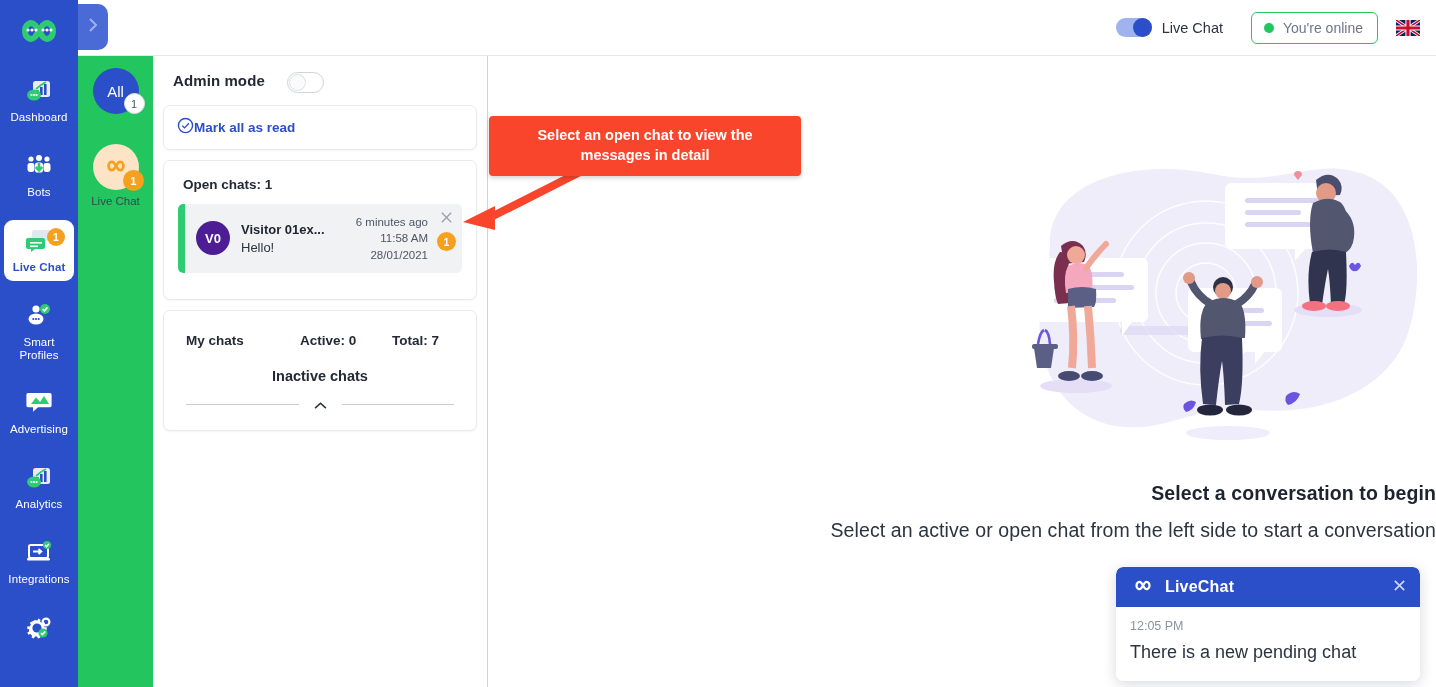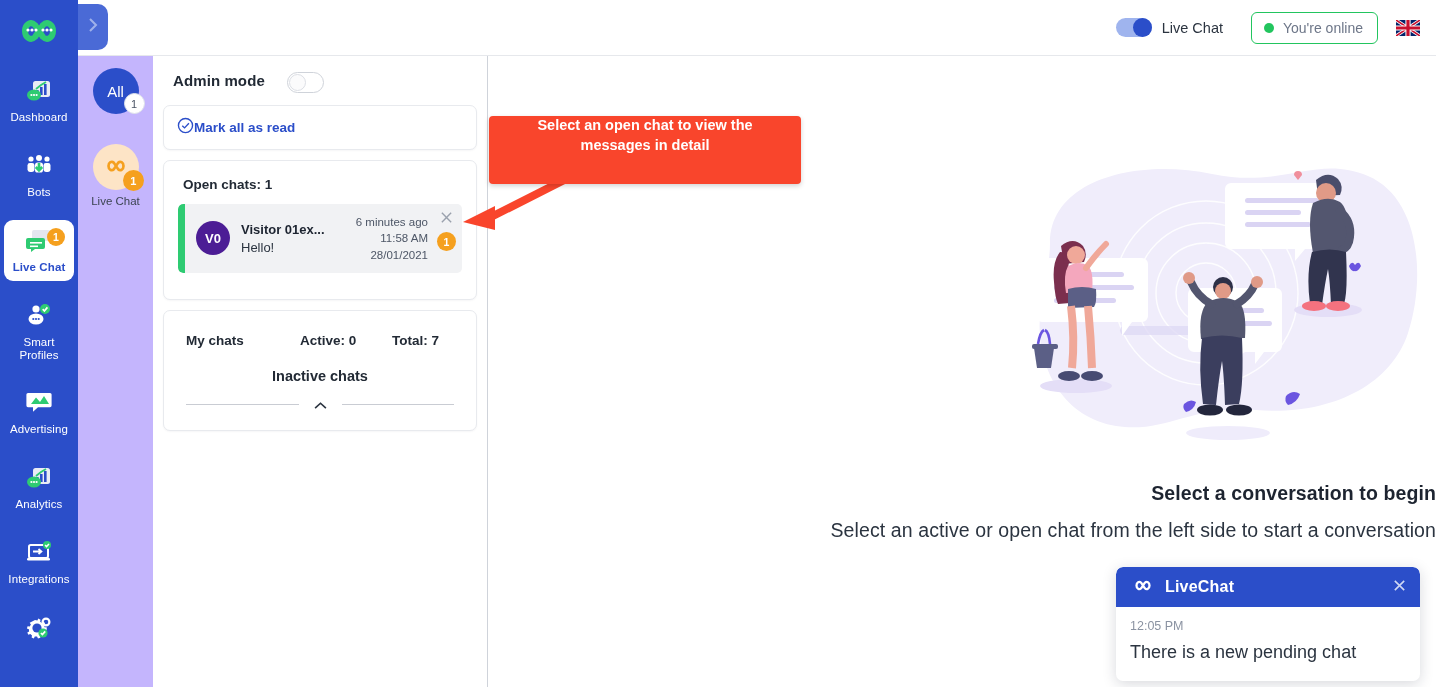--- a/index.html
+++ b/index.html
@@ -75,21 +75,21 @@
     display: flex; align-items: center; gap: 9px;
     margin-right: 18px;
   }
   .online-dot { width: 10px; height: 10px; border-radius: 50%; background: #22c55e; }
   .online-text { font-size: 14px; color: #6d7688; }
   .flag { width: 24px; height: 16px; }
 
   
   .filter-strip {
     position: absolute; left: 78px; top: 56px; width: 75px; bottom: 0;
-    background: #c4b5fd; z-index: 12;
+    background: #22c55e; z-index: 12;
     display: flex; flex-direction: column; align-items: center; padding-top: 12px;
   }
   .filter-item { position: relative; display:flex; flex-direction:column; align-items:center; margin-bottom: 8px; }
   .filter-circle {
     width: 46px; height: 46px; border-radius: 50%;
     display: flex; align-items: center; justify-content: center;
     font-size: 15px; color: #fff;
   }
   .filter-circle.all { background: #2b4ec9; }
   .filter-circle.lc { background: #fde4c6; }
@@ -177,24 +177,24 @@
     background: #ffffff;
     display: flex; flex-direction: column; align-items: flex-end;
     padding-top: 92px;
   }
   .illus { width: 420px; height: 300px; }
   .main-h1 { font-size: 19.5px; font-weight: 700; color: #1d2430; margin-top: 34px; letter-spacing:.1px;}
   .main-h2 { font-size: 19.5px; color: #2b3440; margin-top: 14px; letter-spacing:.1px;}
 
   
   .callout {
-    position: absolute; left: 489px; top: 116px; width: 312px; height: 68px;
+    position: absolute; left: 489px; top: 116px; width: 312px; height: 60px;
     background: #f9452c; border-radius: 4px;
     color: #ffffff; font-size: 14.5px; font-weight: 700; text-align: center;
-    display: flex; align-items: flex-start; justify-content: center;
+    display: flex; align-items: center; justify-content: center;
     box-shadow: 0 2px 5px rgba(0,0,0,.18);
     line-height: 1.35; padding: 0 14px;
     z-index: 40;
   }
   .arrow-svg { position: absolute; left: 455px; top: 168px; z-index: 39; }
 
   
   .toast {
     position: absolute; right: 16px; bottom: 6px; width: 304px;
     background: #ffffff; border-radius: 7px;

